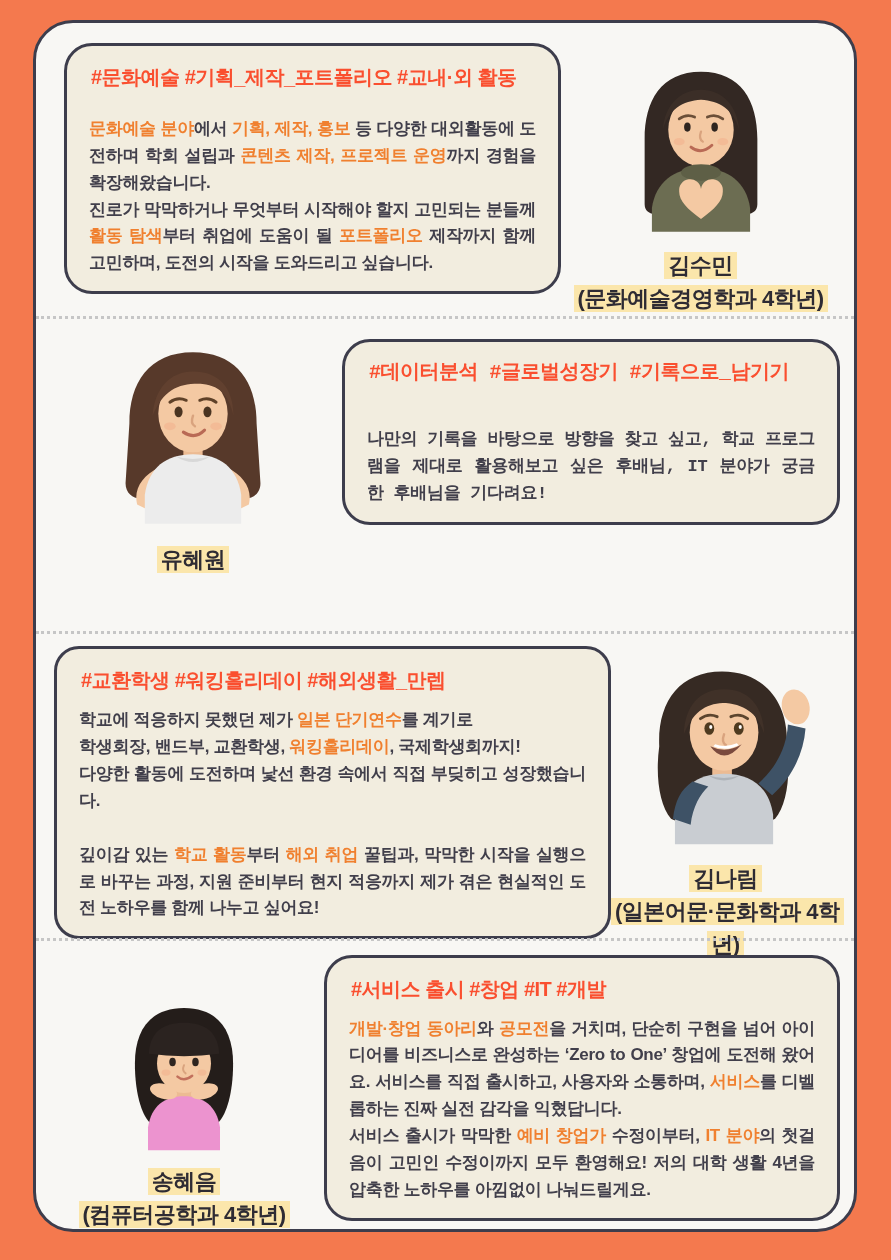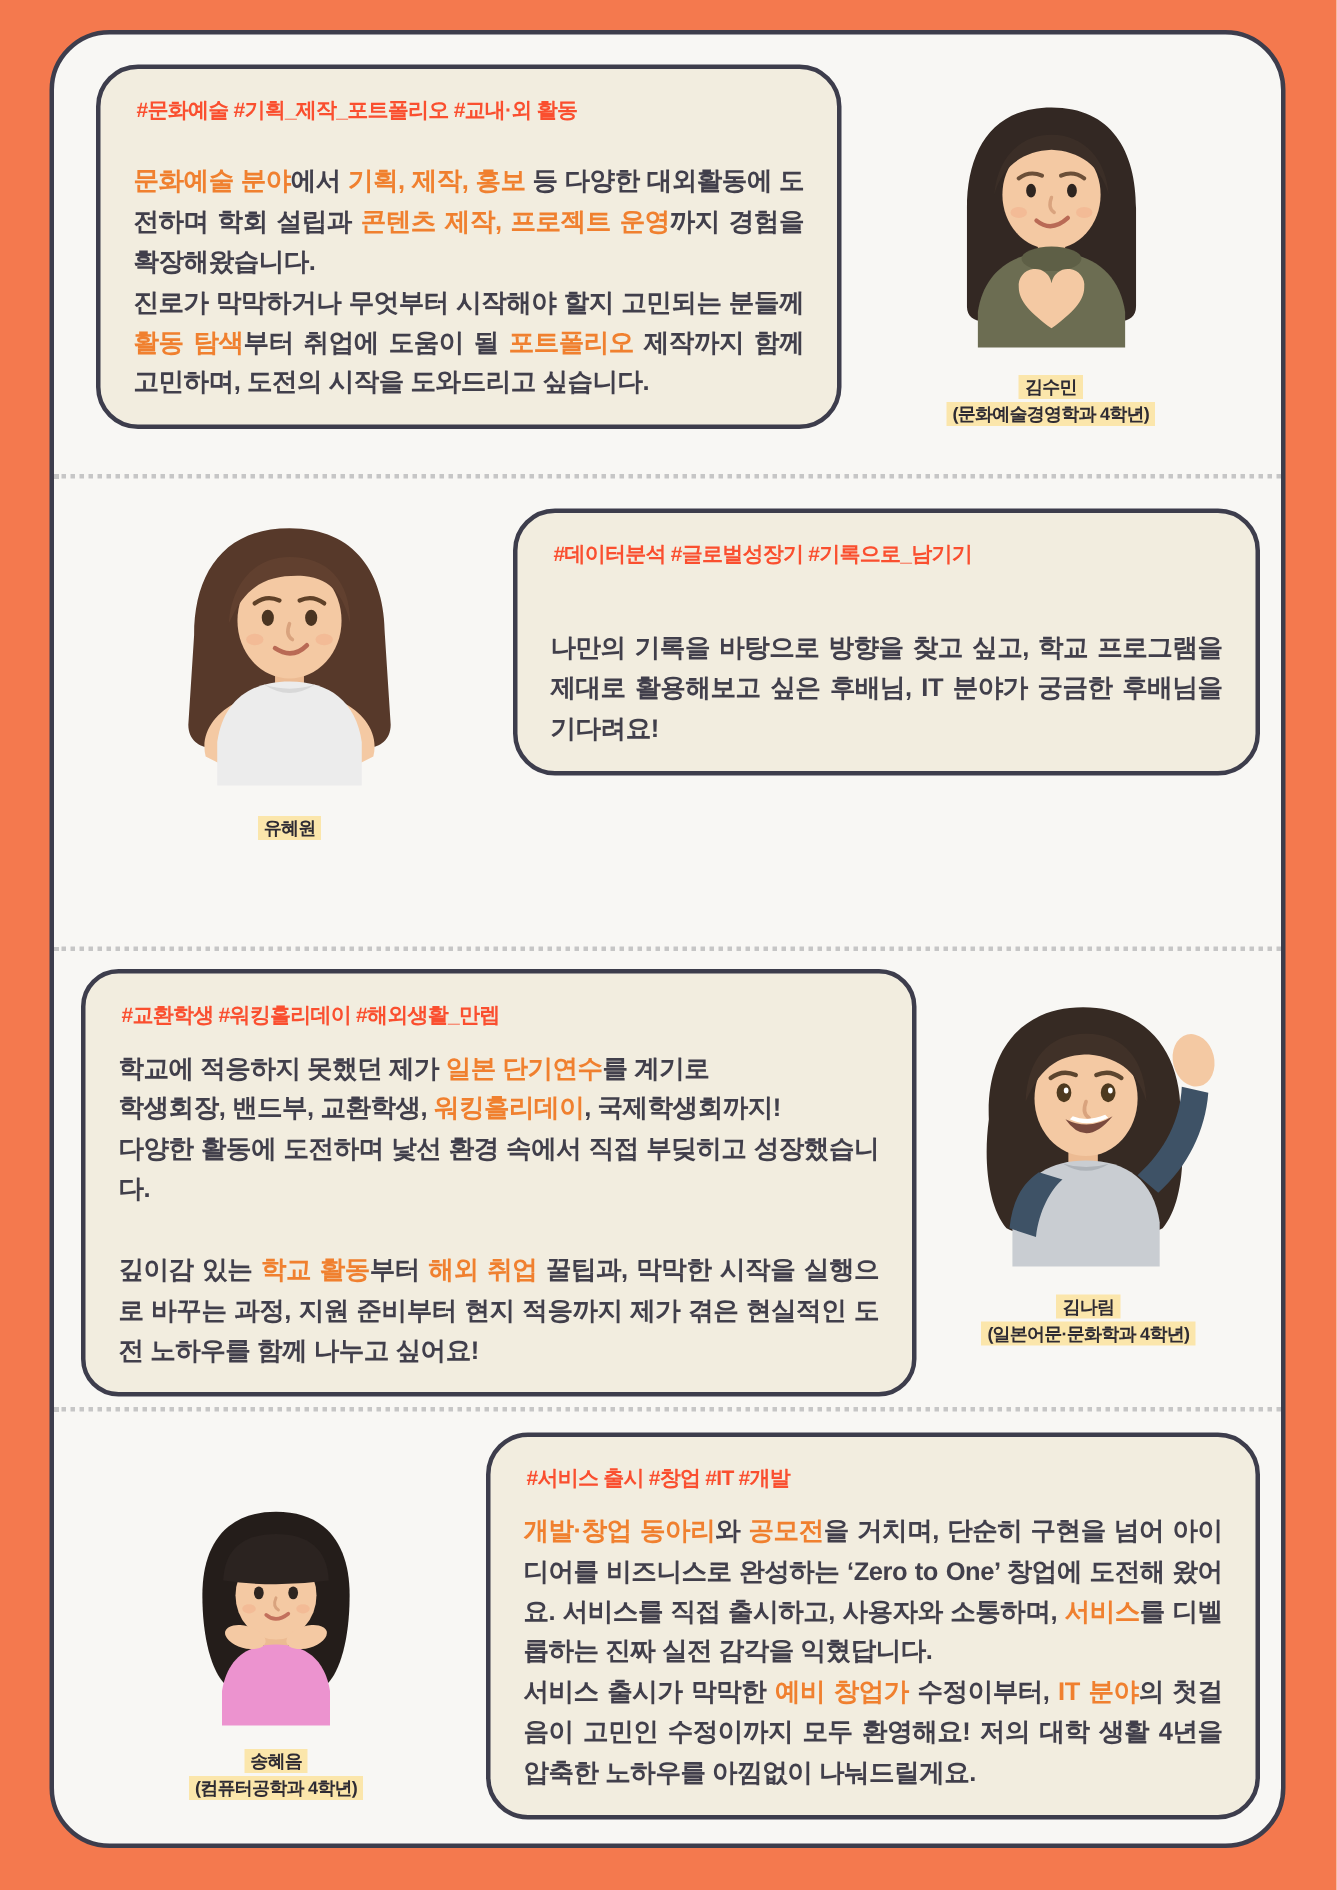--- a/index.html
+++ b/index.html
@@ -32,26 +32,26 @@
   .sec-4{flex:292 1 0;}
   .bubble{
     background:var(--bubble,#F2EDDF);
     border:3px solid var(--border,#3D3D4C);
     border-radius:28px;
     padding:16px 22px 14px 22px;
     box-sizing:border-box;
     flex:0 0 auto;
   }
   .sec-1 .bubble{width:497px;margin:20px 0 8px 14px;}
-  .sec-2 .bubble{flex:1 1 auto;margin:20px 0 8px 6px;}
+  .sec-2 .bubble{flex:1 1 auto;margin:20px 0 8px 6px;font-family:Liberation Mono, monospace;}
   .sec-3 .bubble{width:557px;margin:12px 0 8px 4px;border-radius:25px;}
   .sec-4 .bubble{flex:1 1 auto;margin:14px 0 8px 6px;}
   .tags{
     color:var(--title,#FA4F2F);
-    font-size:14px;font-weight:800;letter-spacing:-0.5px;
+    font-size:20px;font-weight:800;letter-spacing:-0.5px;
     margin:2px 0 14px 2px;line-height:1.3;
   }
   .gap-lg .tags{margin-bottom:26px;}
   .desc{
     color:var(--text,#413F4B);
     font-size:17px;font-weight:700;line-height:1.58;
     letter-spacing:-0.3px;text-align:justify;
   }
   .desc p{margin:0;}
   .desc p.spacer{height:1.58em;}
@@ -63,21 +63,21 @@
   }
   .sec-2 .profile-col{flex:0 0 286px;}
   .sec-4 .profile-col{flex:0 0 268px;}
   .sec-1 .profile-col{padding-top:32px;}
   .sec-2 .profile-col{padding-top:16px;}
   .sec-3 .profile-col{padding-top:20px;}
   .sec-4 .profile-col{padding-top:42px;margin-top:10px;}
   .avatar{line-height:0;}
   .caption{
     text-align:center;margin-top:8px;
-    font-size:12px;font-weight:800;line-height:1.5;
+    font-size:22px;font-weight:800;line-height:1.5;
     color:#2E2B33;letter-spacing:-0.5px;
     max-width:280px;
   }
   .caption .mark{
     background:var(--mark,#FBE6AB);
     padding:1px 4px;
     -webkit-box-decoration-break:clone;box-decoration-break:clone;
   }
 </style>
 </head>

